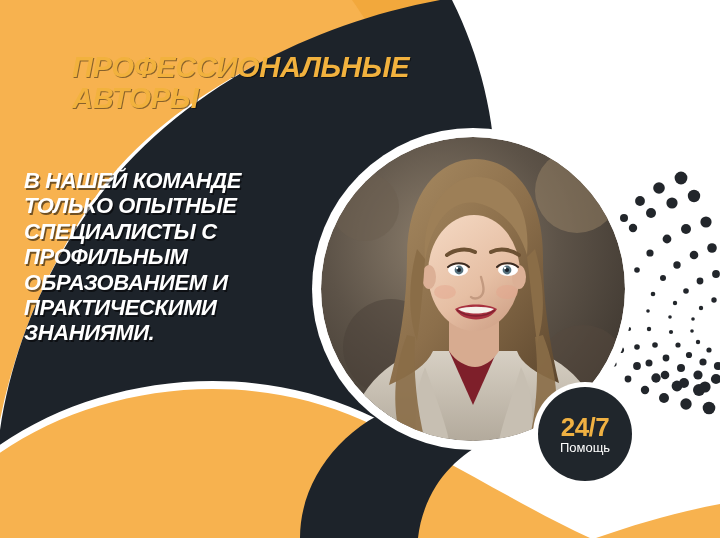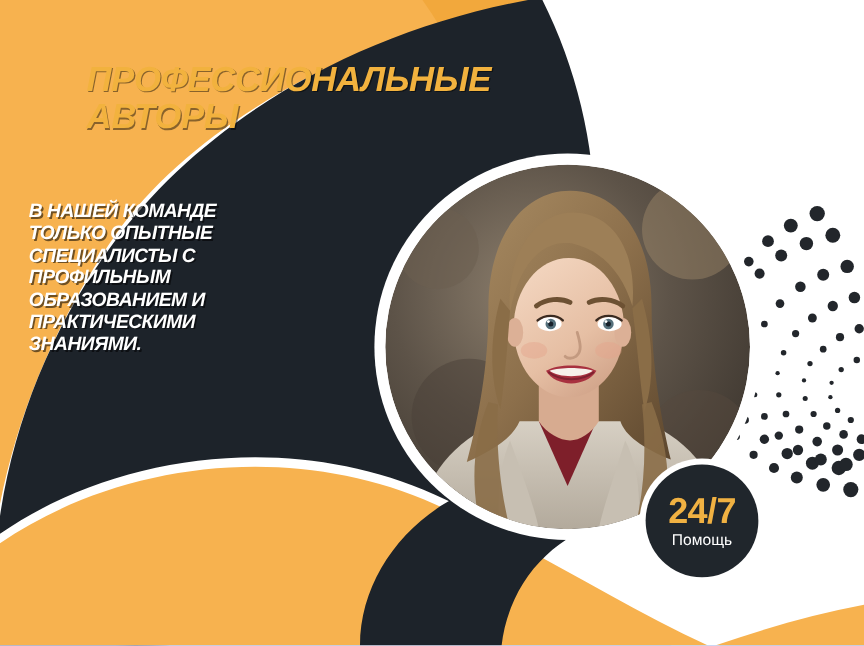--- a/index.html
+++ b/index.html
@@ -9,21 +9,21 @@
   }
   body {
     font-family: "Liberation Sans", sans-serif;
   }
 
   #banner {
     position: relative;
     width: 720px;
     height: 538px;
     overflow: hidden;
-    background: #1d4ed8;
+    background: #be185d;
   }
 
   
   #artwork {
     position: absolute;
     inset: 0;
     width: 720px;
     height: 538px;
     display: block;
   }
@@ -69,21 +69,21 @@
     font-family: "Liberation Sans", sans-serif;
     white-space: pre-line;
   }
 
   .subcopy {
     position: absolute;
     left: 24px;
     top: 168px;
     width: 272px;
     color: #ffffff;
-    font-size: 16px;
+    font-size: 22px;
     line-height: 1.155;
     font-weight: bold;
     font-style: italic;
     letter-spacing: -0.4px;
     text-transform: uppercase;
     text-shadow: 1.5px 1.5px 0 rgba(0,0,0,.55);
     font-family: "Liberation Sans", sans-serif;
     white-space: pre-line;
   }
 
@@ -107,21 +107,21 @@
     border-radius: 50%;
     background: #20262C;
     display: flex;
     flex-direction: column;
     align-items: center;
     justify-content: center;
     gap: 1px;
   }
   .badge-main {
     color: #F0B142;
-    font-size: 30px;
+    font-size: 26px;
     font-weight: bold;
     line-height: 1;
     letter-spacing: -0.5px;
     font-family: "Liberation Sans", sans-serif;
   }
   .badge-sub {
     color: #ffffff;
     font-size: 13px;
     font-weight: normal;
     line-height: 1;

